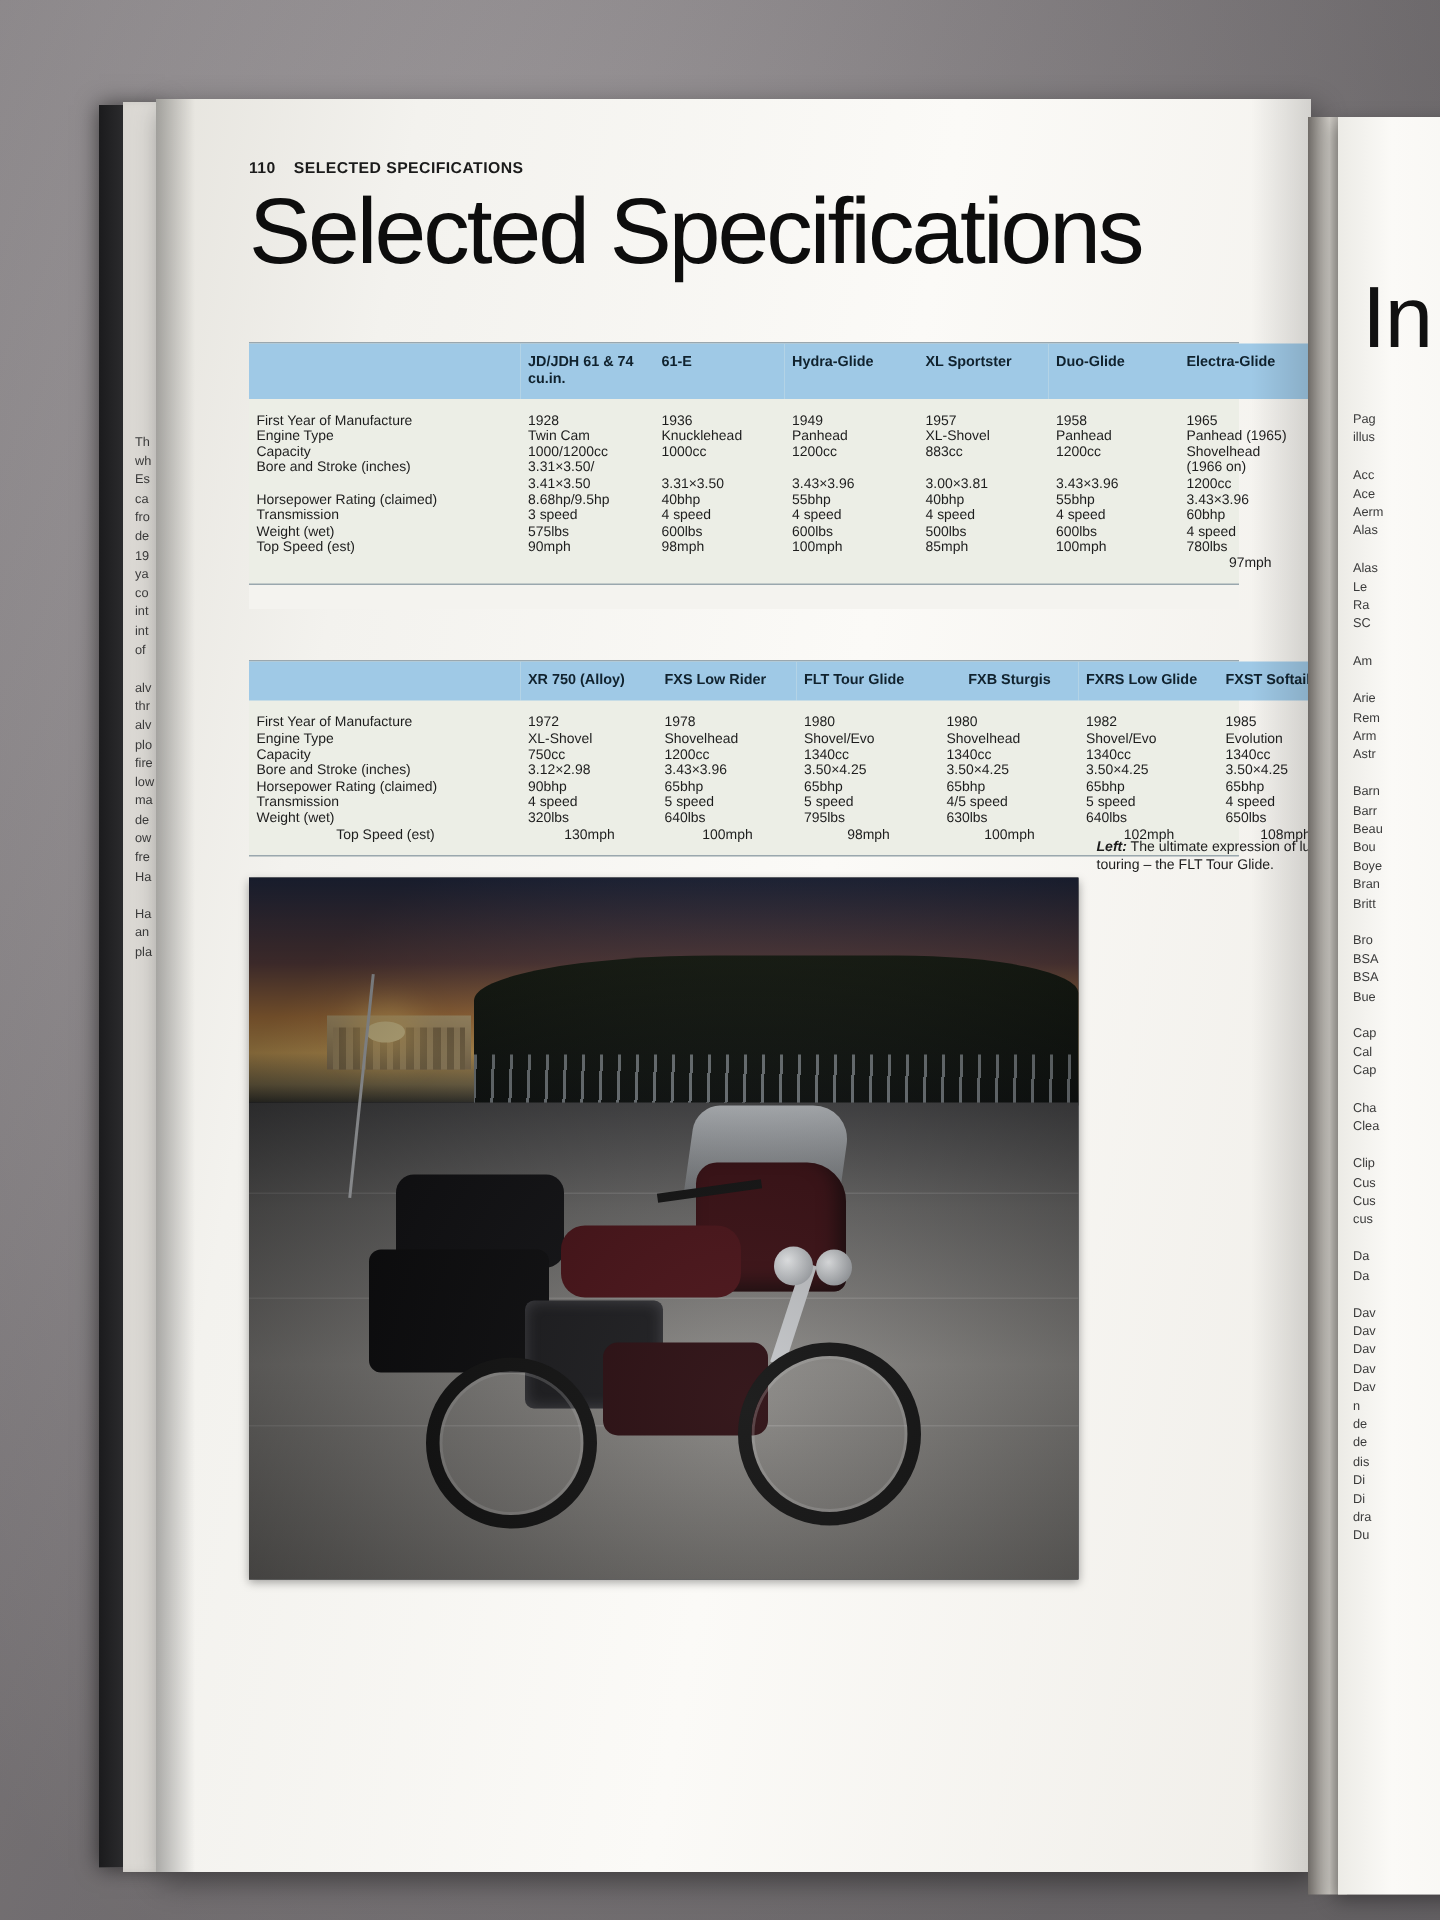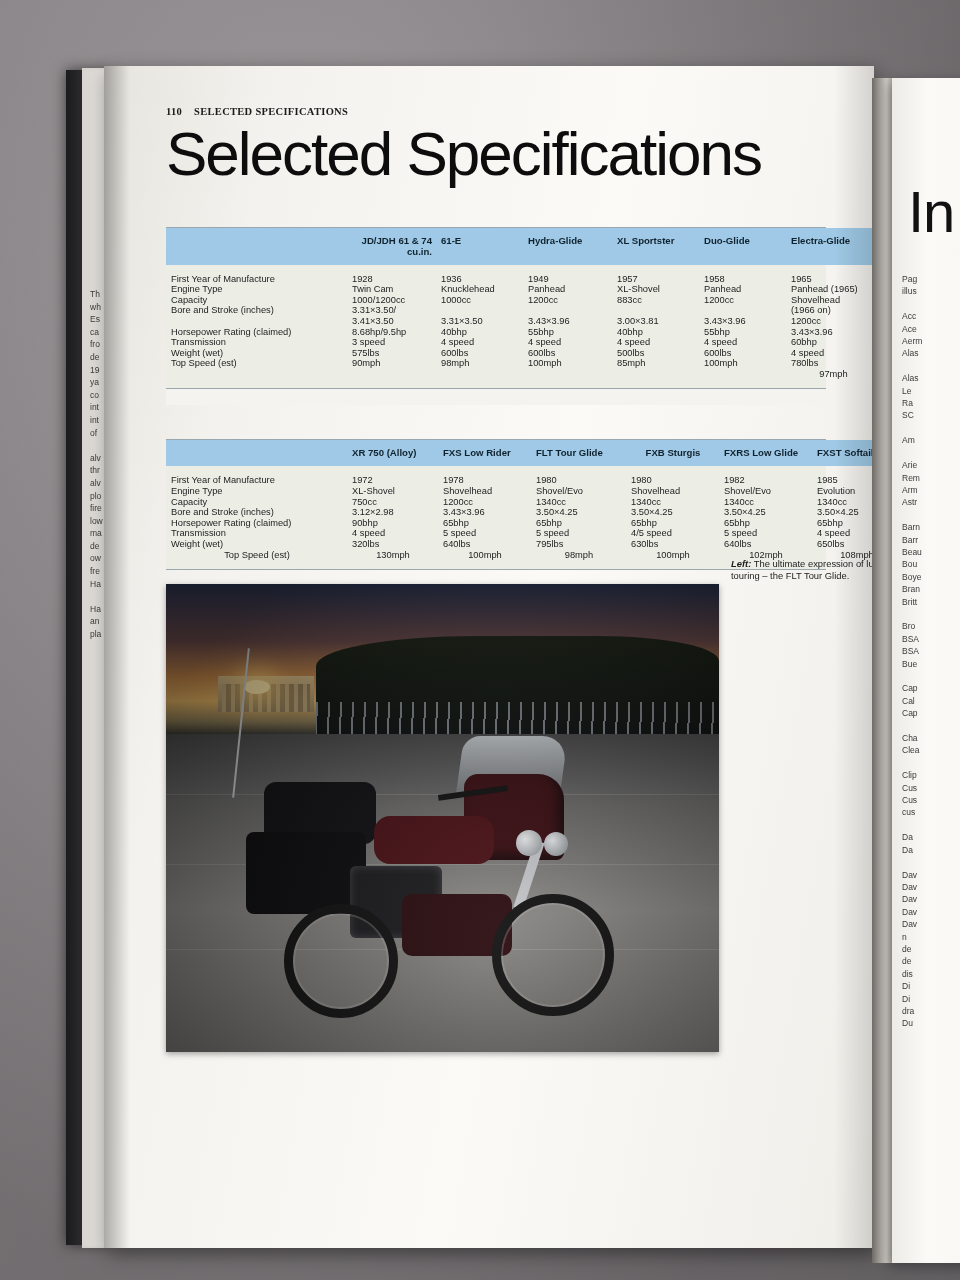--- a/index.html
+++ b/index.html
@@ -44,21 +44,21 @@
      background:linear-gradient(90deg,#ecebe6 0%,#fbfaf7 30%,#f6f5f1 100%);
      box-shadow:-3px 4px 12px rgba(0,0,0,.35);overflow:hidden;}
   .rpage .idx-title{position:absolute;left:16px;top:100px;font-size:58px;color:#111;letter-spacing:-1px;}
   .rpage .idx-body{position:absolute;left:10px;top:195px;width:104px;font-size:8.5px;line-height:12.4px;color:#3a3a3a;}
   .rpage .idx-body div{white-space:nowrap;overflow:hidden;}
   .page-curl{position:absolute;left:806px;top:30px;width:26px;height:1185px;
      background:linear-gradient(90deg,#6e6a66,#cfccc6 55%,#9b9792);}
 
   
   .content{position:absolute;left:62px;top:40px;width:660px;}
-  .folio{display:flex;gap:12px;align-items:flex-end;font-size:10.5px;color:#1b1b1b;font-weight:bold;letter-spacing:.3px;font-family:Liberation Serif, serif;}
+  .folio{display:flex;gap:12px;align-items:flex-end;font-size:10.5px;color:#1b1b1b;font-weight:bold;letter-spacing:.3px;}
   .folio .num{font-weight:bold;}
   .headline{font-size:62px;line-height:62px;letter-spacing:-2px;color:#0d0d0d;margin-top:6px;font-weight:normal;}
 
   
   .spec-block{margin-top:34px;background:#eceee6;border-top:1px solid #9aa7ae;border-bottom:1px solid #9aa7ae;}
   table.spec{border-collapse:collapse;width:660px;table-layout:fixed;}
   table.spec th{
      background:#9fc9e6;color:#10222e;font-size:9.6px;font-weight:bold;text-align:left;
      padding:7px 4px 8px 5px;vertical-align:top;line-height:11px;border:none;}
   table.spec td{font-size:9.3px;color:#1d1d1d;padding:0 4px 0 5px;vertical-align:top;line-height:10.6px;}
@@ -166,21 +166,21 @@
         <span>SELECTED SPECIFICATIONS</span>
       </div>
 
       <h1 class="headline">Selected Specifications</h1>
 
       <div class="spec-block">
         <table class="spec" id="tbl1">
             <thead>
               <tr>
                 <th class="lab" style="width: 172px;"></th>
-                <th style="width: 80px; text-align: right;">JD/JDH 61 &amp; 74 cu.in.</th>
+                <th style="width: 80px;">JD/JDH 61 &amp; 74 cu.in.</th>
                 <th style="width: 78px;">61-E</th>
                 <th style="width: 80px;">Hydra-Glide</th>
                 <th style="width: 78px;">XL Sportster</th>
                 <th style="width: 78px;">Duo-Glide</th>
                 <th style="width: 85px;">Electra-Glide</th>
                 <th style="width: 80px;">FX Super Glide</th>
               </tr>
             </thead>
             <tbody>
               <tr class="spacer-row">

